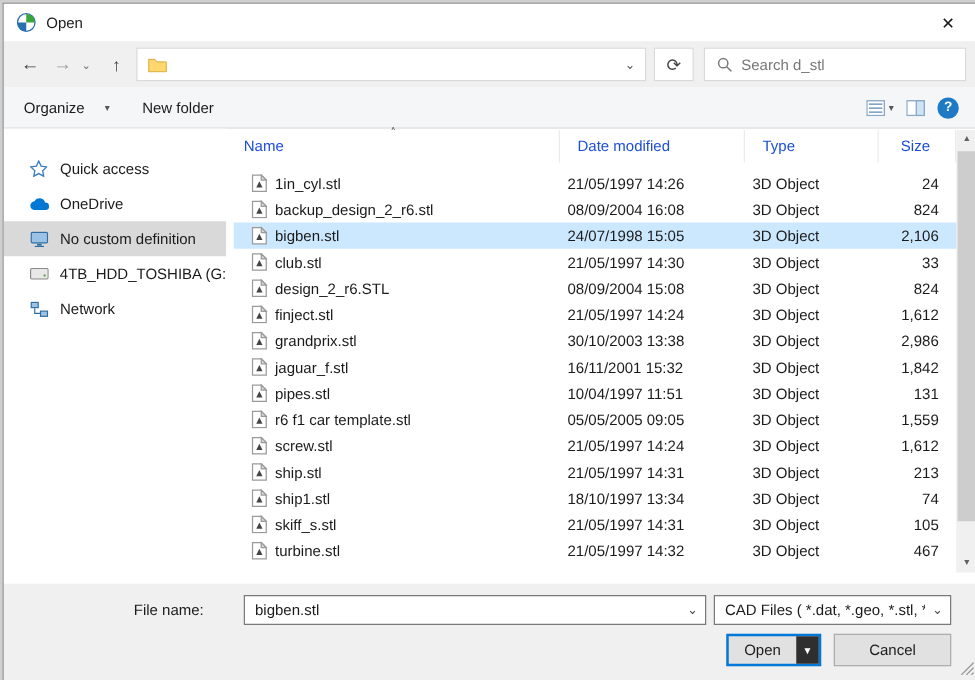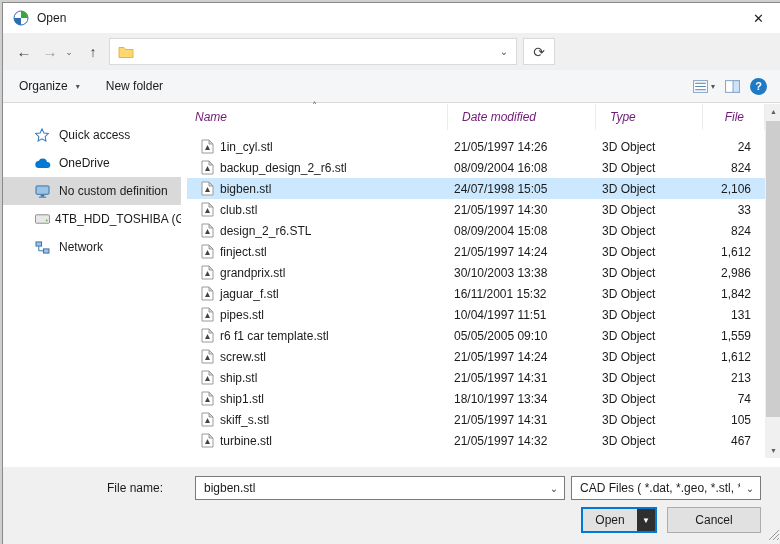--- a/index.html
+++ b/index.html
@@ -25,35 +25,35 @@
   .addr-folder{margin:0 5px 0 8px;display:flex;}
   .bc-item{padding:0 5px;white-space:nowrap;cursor:pointer;}
   .bc-sep{color:#666;font-size:11px;padding:0 2px;cursor:pointer;}
   .addr-chevron{margin-left:auto;width:24px;text-align:center;color:#555;font-size:10px;cursor:pointer;}
   .refresh-btn{position:absolute;left:520px;top:5px;width:32px;height:27px;background:#fff;border:1px solid #d9d9d9;box-sizing:border-box;display:flex;align-items:center;justify-content:center;font-size:14px;color:#444;cursor:pointer;}
   .searchbox{position:absolute;left:560px;top:5px;width:210px;height:27px;background:#fff;border:1px solid #d9d9d9;box-sizing:border-box;display:flex;align-items:center;cursor:text;}
   .search-icon{margin:0 7px 0 9px;display:flex;}
   .search-text{color:#777;white-space:nowrap;}
   
   .toolbar{position:absolute;left:0;top:67px;right:0;height:33px;background:#f5f6f7;border-bottom:1px solid #d9d9d9;box-sizing:border-box;display:flex;align-items:center;}
-  .organize{margin-left:16px;display:flex;gap:8px;align-items:center;cursor:pointer;}
+  .organize{margin-left:16px;display:flex;gap:16px;align-items:center;cursor:pointer;}
   .tb-caret{font-size:8px;color:#555;}
   .newfolder{margin-left:26px;cursor:pointer;}
   .tb-right{position:absolute;right:14px;top:0;height:32px;display:flex;align-items:center;gap:10px;}
   .tb-icon-btn{display:flex;align-items:center;gap:3px;cursor:pointer;}
   .help-btn{width:17px;height:17px;border-radius:50%;background:#1e7ac4;color:#fff;font-weight:bold;font-size:11px;display:flex;align-items:center;justify-content:center;cursor:pointer;}
   
   .content{position:absolute;left:0;top:100px;right:0;bottom:78px;background:#fff;}
   .sidebar{position:absolute;left:0;top:100px;width:178px;bottom:78px;background:#fff;padding-top:18px;box-sizing:border-box;overflow:hidden;}
-  .sb-item{height:28px;display:flex;align-items:center;padding-left:32px;cursor:pointer;white-space:nowrap;text-align:right;}
+  .sb-item{height:28px;display:flex;align-items:center;padding-left:21px;cursor:pointer;white-space:nowrap;text-align:right;}
   .sb-item.sel{background:#d9d9d9;}
   .sb-icon{width:19px;display:flex;align-items:center;}
   .sb-label{margin-left:5px;}
   
-  .list-header{position:absolute;left:178px;top:101px;width:584px;height:26px;display:grid;grid-template-columns:267px 148px 107px 62px;background:#fff;color:#701a75;font-style:italic;}
+  .list-header{position:absolute;left:178px;top:101px;width:584px;height:26px;display:grid;grid-template-columns:267px 148px 107px 62px;background:#fff;color:#1d4ed8;}
   .hcell{display:flex;align-items:center;padding-left:14px;border-right:1px solid #ececec;box-sizing:border-box;cursor:pointer;}
   .hcell.size{justify-content:flex-end;padding-right:20px;padding-left:0;}
   .sort-caret{position:absolute;left:178px;top:97px;width:267px;text-align:center;font-size:8px;color:#666;line-height:8px;}
   
   .rows{position:absolute;left:184px;top:133px;width:584px;}
   .frow{height:21px;display:grid;grid-template-columns:267px 148px 107px 62px;align-items:center;cursor:pointer;}
   .frow.sel{background:#cce8ff;}
   .c{white-space:nowrap;overflow:hidden;}
   .c.name{display:flex;align-items:center;padding-left:14px;}
   .ficon{display:flex;margin-right:6px;flex:none;}
@@ -104,20 +104,29 @@
       <span class="addr-folder">
         <svg width="16" height="12" viewBox="0 0 16 12">
           <path d="M1 1.5h5l1.5 2H15v8H1z" fill="#ffd76e" stroke="#d9a63a" stroke-width="0.8"></path>
         </svg>
       </span>
       <span class="addr-chevron">⌄</span>
     </div>
 
     <span class="refresh-btn">⟳</span>
 
+    <div class="searchbox">
+      <span class="search-icon">
+        <svg width="13" height="13" viewBox="0 0 14 14">
+          <circle cx="6" cy="6" r="4" fill="none" stroke="#777" stroke-width="1.3"></circle>
+          <line x1="9" y1="9" x2="13" y2="13" stroke="#777" stroke-width="1.3"></line>
+        </svg>
+      </span>
+      <span class="search-text">Search d_stl</span>
+    </div>
   </div>
 
   <div class="toolbar">
     <span class="organize">
       <span>Organize</span>
       <span class="tb-caret">▾</span>
     </span>
     <span class="newfolder">New folder</span>
 
     <span class="tb-right">
@@ -189,21 +198,21 @@
         <span class="sb-label">Network</span>
       </div>
     </div>
 
   <div class="sort-caret">˄</div>
 
   <div class="list-header">
     <span class="hcell">Name</span>
     <span class="hcell">Date modified</span>
     <span class="hcell">Type</span>
-    <span class="hcell size">File</span>
+    <span class="hcell size">Size</span>
   </div>
 
   <div class="rows">
       <div class="frow">
         <span class="c name">
           <span class="ficon">
             <svg width="13" height="15" viewBox="0 0 13 15">
               <path d="M1 1h7l4 4v9H1z" fill="#fff" stroke="#9a9a9a"></path>
               <path d="M8 1l4 4H8z" fill="#d9d9d9" stroke="#9a9a9a"></path>
               <path d="M4 11l2.5-5 2.5 5z" fill="#444"></path>
@@ -339,21 +348,21 @@
         <span class="c name">
           <span class="ficon">
             <svg width="13" height="15" viewBox="0 0 13 15">
               <path d="M1 1h7l4 4v9H1z" fill="#fff" stroke="#9a9a9a"></path>
               <path d="M8 1l4 4H8z" fill="#d9d9d9" stroke="#9a9a9a"></path>
               <path d="M4 11l2.5-5 2.5 5z" fill="#444"></path>
             </svg>
           </span>
           <span class="ntext">r6 f1 car template.stl</span>
         </span>
-        <span class="c date">05/05/2005 09:10</span>
+        <span class="c date">05/05/2005 09:05</span>
         <span class="c type">3D Object</span>
         <span class="c size">1,559</span>
       </div>
       <div class="frow">
         <span class="c name">
           <span class="ficon">
             <svg width="13" height="15" viewBox="0 0 13 15">
               <path d="M1 1h7l4 4v9H1z" fill="#fff" stroke="#9a9a9a"></path>
               <path d="M8 1l4 4H8z" fill="#d9d9d9" stroke="#9a9a9a"></path>
               <path d="M4 11l2.5-5 2.5 5z" fill="#444"></path>

